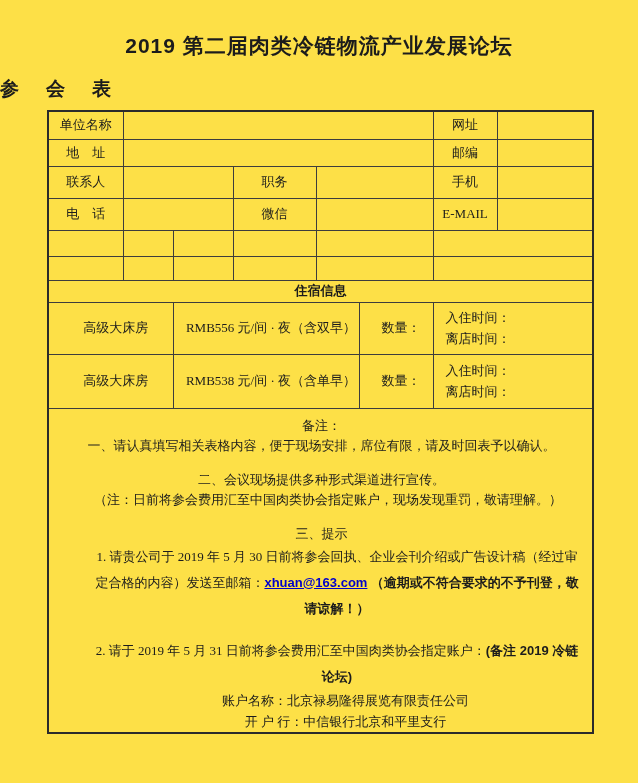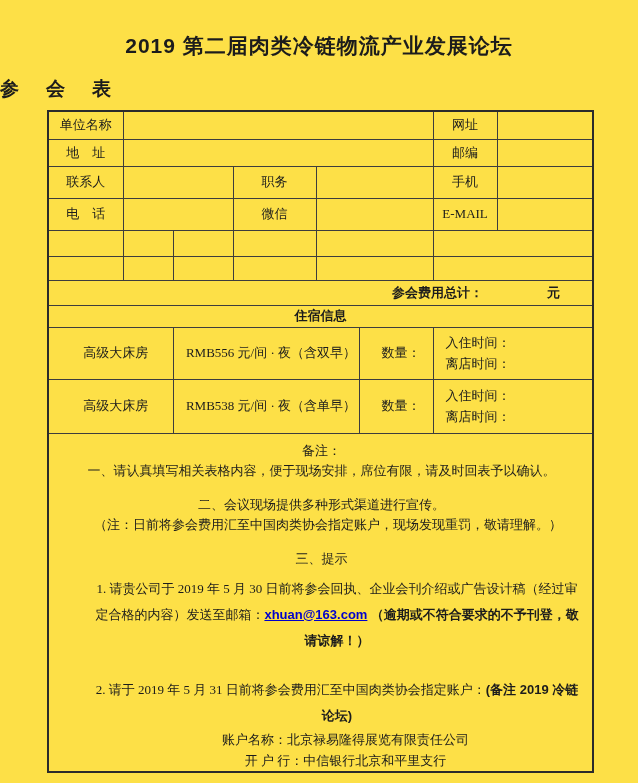--- a/index.html
+++ b/index.html
@@ -71,21 +71,21 @@
   td.notes-cell {
     height: 306px;
     vertical-align: top;
     text-align: left;
     padding: 7px 8px 0 10px;
     line-height: 20px;
   }
   .note-line { margin: 0; }
   .note-gap { height: 14px; }
   .note-sub { padding-left: 13px; }
-  .tip-para { margin-left: 33px; line-height: 26px; margin-top: 7px; padding-right: 2px; }
+  .tip-para { margin-left: 33px; line-height: 26px; margin-top: 0; padding-right: 2px; }
   .tip-gap { height: 16px; }
   .account-line { margin-left: 48px; line-height: 21px; }
   .email-link {
     color: #0000cc;
     font-weight: 700;
     text-decoration: underline;
     font-family: "Liberation Sans", "DejaVu Sans", sans-serif;
     cursor: pointer;
   }
 </style>
@@ -153,28 +153,20 @@
     </tr>
     <tr class="r24">
       <td></td>
       <td></td>
       <td></td>
       <td></td>
       <td colspan="2"></td>
       <td colspan="2"></td>
     </tr>
 
-    <tr class="r25">
-      <td colspan="8">
-        <div class="fee-line">
-          <span>参会费用总计：</span>
-          <span>元</span>
-        </div>
-      </td>
-    </tr>
 
     <tr class="r22">
       <td colspan="8" class="lodging-title-cell">住宿信息</td>
     </tr>
 
     <tr class="r52">
       <td colspan="2" class="cell-left">高级大床房</td>
       <td colspan="3" class="cell-left">RMB556 元/间 · 夜（含双早）</td>
       <td class="cell-left">数量：</td>
       <td colspan="2" class="time-cell">

